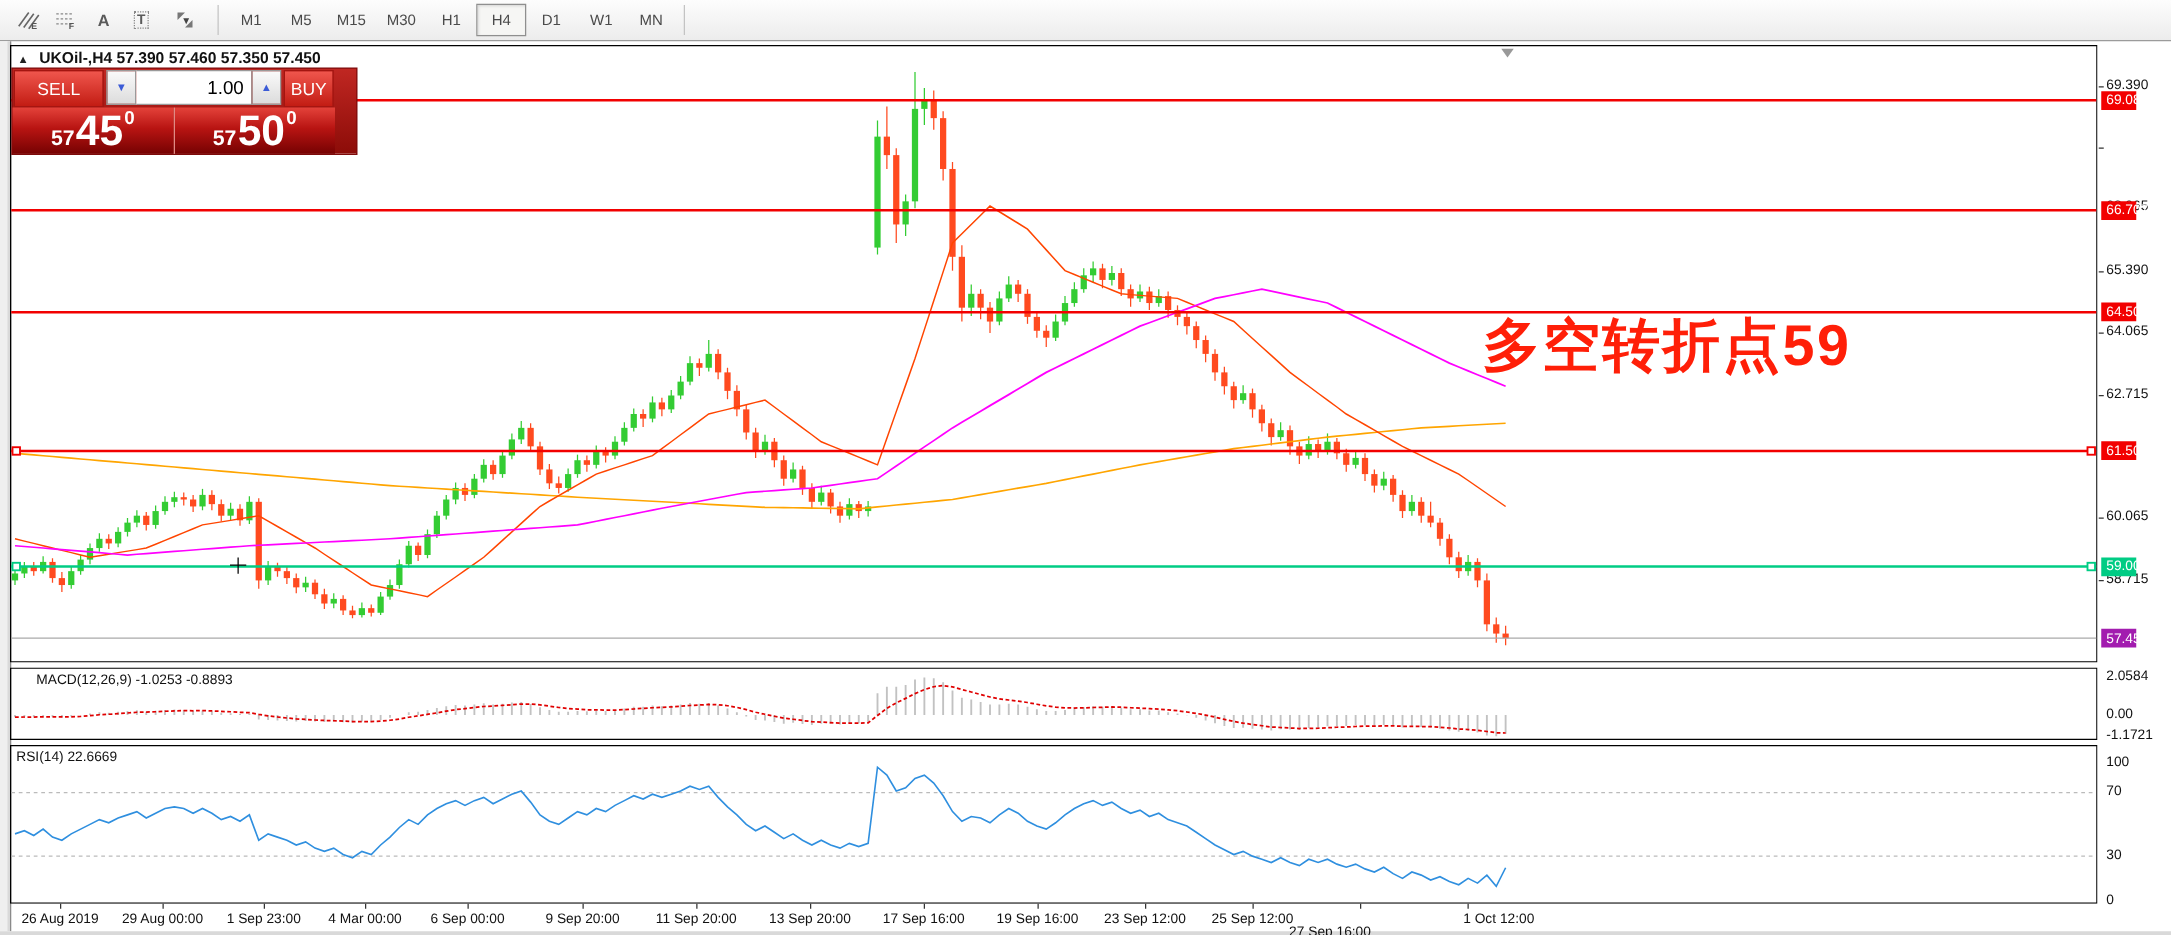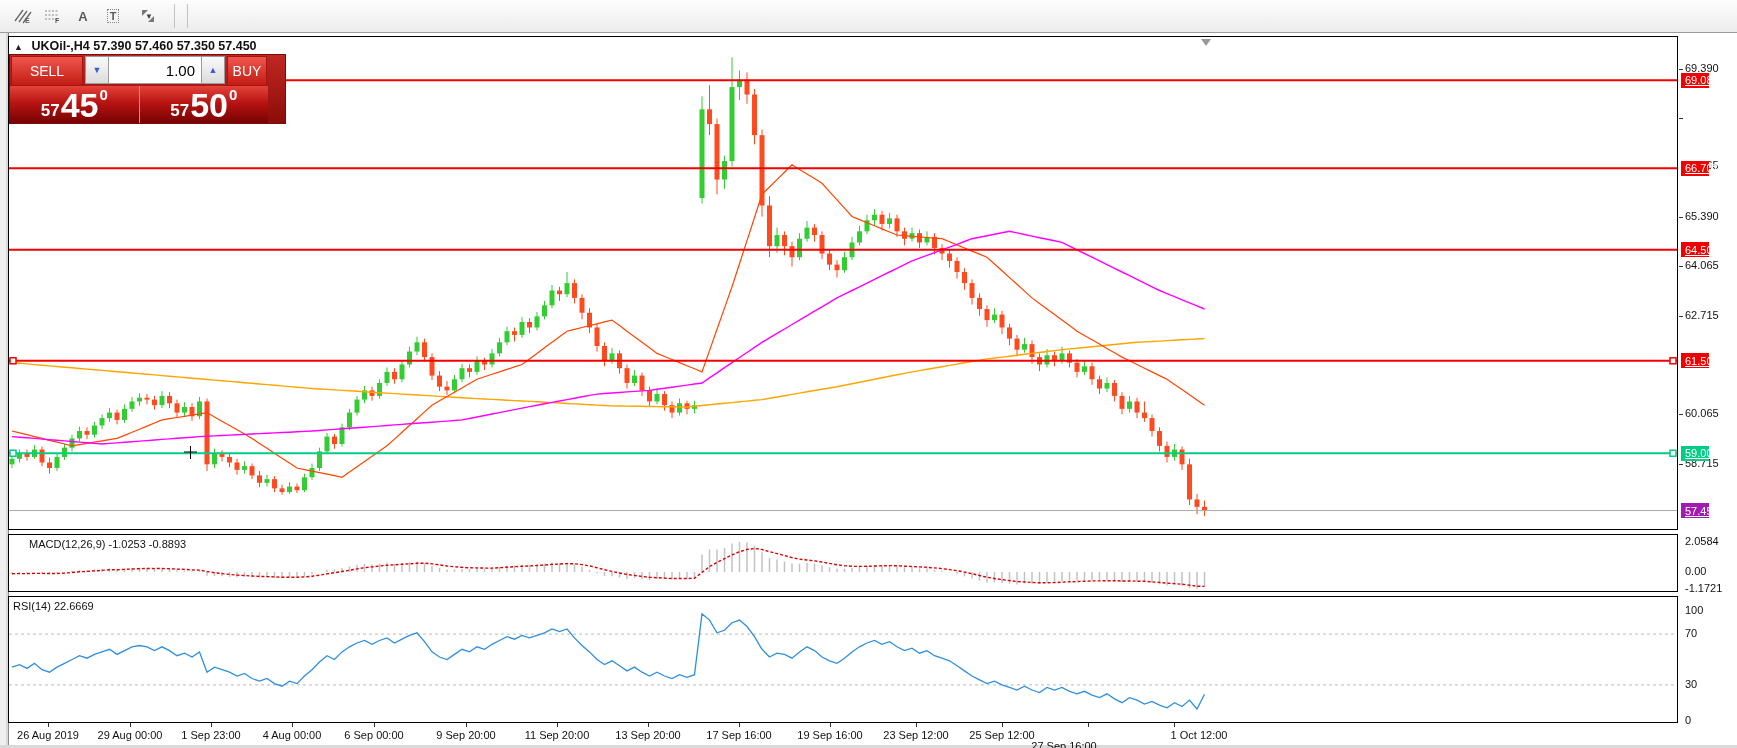--- a/index.html
+++ b/index.html
@@ -50,21 +50,21 @@
     background:linear-gradient(#e4423a 0%,#b81412 45%,#760202 100%);padding-bottom:2px;}
   .px-box.left{border-right:1px solid #e08a84;}
   .px-sm{font-size:17px;font-weight:bold;line-height:1;margin-bottom:2px;}
   .px-big{font-size:34px;font-weight:bold;line-height:0.9;margin:0 1px;}
   .px-sup{font-size:15px;font-weight:bold;line-height:1;align-self:flex-start;margin-top:1px;}
 
   
   .ax-tick-label{position:absolute;left:6px;font-size:11px;color:#111;white-space:nowrap;}
   .ax-dash{position:absolute;left:0;width:4px;height:1px;background:#333;}
   .ax-box{position:absolute;left:2px;width:28px;height:15px;font-size:11px;color:#fff;
-    display:flex;align-items:center;padding-left:4px;box-sizing:border-box;white-space:nowrap;text-decoration:underline;}
+    display:flex;align-items:center;padding-left:4px;box-sizing:border-box;white-space:nowrap;}
   #price-axis{position:absolute;left:1679px;top:33px;width:58px;height:690px;}
   .ind-label{position:absolute;font-size:11px;color:#111;z-index:4;white-space:nowrap;}
 
   
   #time-axis{position:absolute;left:8px;top:723px;width:1670px;height:22px;}
   .t-mark{position:absolute;top:0;width:1px;height:4px;background:#333;}
   .t-label{position:absolute;top:6px;transform:translateX(-50%);font-size:11px;color:#111;white-space:nowrap;}
 
   
   .cn-note{position:absolute;left:1186px;top:246px;font-size:46px;font-weight:bold;color:#ff1f08;
@@ -99,20 +99,31 @@
       <span class="boxT">T</span>
     </div>
     <div class="toolbtn" style="width:38px">
       <svg width="16" height="16">
         <polygon points="2,2 8,2 2,8" fill="#777"></polygon>
         <polygon points="14,14 8,14 14,8" fill="#777"></polygon>
       </svg>
       <span class="caret">▼</span>
     </div>
     <div class="tsep"></div>
+    <div id="tf-group" style="display:flex;align-items:center;">
+        <div class="tfbtn">M1</div>
+        <div class="tfbtn">M5</div>
+        <div class="tfbtn">M15</div>
+        <div class="tfbtn">M30</div>
+        <div class="tfbtn">H1</div>
+        <div class="tfbtn active">H4</div>
+        <div class="tfbtn">D1</div>
+        <div class="tfbtn">W1</div>
+        <div class="tfbtn">MN</div>
+      </div>
     <div class="tsep"></div>
   </div>
 
   <div class="left-chrome"></div>
   <div class="bottom-strip"></div>
 
   <div class="chart-header">
     <span class="arr">▲</span>
     <span>UKOil-,H4  57.390 57.460 57.350 57.450</span>
   </div>
@@ -134,20 +145,21 @@
         <span class="px-sup">0</span>
       </div>
       <div class="px-box">
         <span class="px-sm">57</span>
         <span class="px-big">50</span>
         <span class="px-sup">0</span>
       </div>
     </div>
   </div>
 
+  <div class="cn-note">多空转折点59</div>
 
   <div class="ind-label" style="left:13px;top:538px;padding-left:16px;">MACD(12,26,9) -1.0253 -0.8893</div>
   <div class="ind-label" style="left:13px;top:600px;">RSI(14) 22.6669</div>
 
   <svg id="main-svg" style="left:8px;top:36px;" width="1670" height="494">
       <rect x="0.5" y="0.5" width="1669" height="493" class="frame"></rect>
       <g>
         <line x1="4" y1="419.08284023668614" x2="4" y2="432.0266272189347" stroke="#33cc33" stroke-width="1"></line>
         <rect x="1.5" y="422.7810650887572" width="5" height="5.547337278106454" fill="#33cc33"></rect>
         <line x1="11.5" y1="413.5355029585797" x2="11.5" y2="426.47928994082827" stroke="#33cc33" stroke-width="1"></line>
@@ -691,21 +703,21 @@
       <div class="ax-tick-label" style="top: 681px;">0</div>
     </div>
   <div id="time-axis">
       <div class="t-mark" style="left: 40px;"></div>
       <div class="t-label" style="left: 40px;">26 Aug 2019</div>
       <div class="t-mark" style="left: 122px;"></div>
       <div class="t-label" style="left: 122px;">29 Aug 00:00</div>
       <div class="t-mark" style="left: 203px;"></div>
       <div class="t-label" style="left: 203px;">1 Sep 23:00</div>
       <div class="t-mark" style="left: 284px;"></div>
-      <div class="t-label" style="left: 284px;">4 Aug 00:00</div>
+      <div class="t-label" style="left: 284px;">4 Mar 00:00</div>
       <div class="t-mark" style="left: 366px;"></div>
       <div class="t-label" style="left: 366px;">6 Sep 00:00</div>
       <div class="t-mark" style="left: 458px;"></div>
       <div class="t-label" style="left: 458px;">9 Sep 20:00</div>
       <div class="t-mark" style="left: 549px;"></div>
       <div class="t-label" style="left: 549px;">11 Sep 20:00</div>
       <div class="t-mark" style="left: 640px;"></div>
       <div class="t-label" style="left: 640px;">13 Sep 20:00</div>
       <div class="t-mark" style="left: 731px;"></div>
       <div class="t-label" style="left: 731px;">17 Sep 16:00</div>

